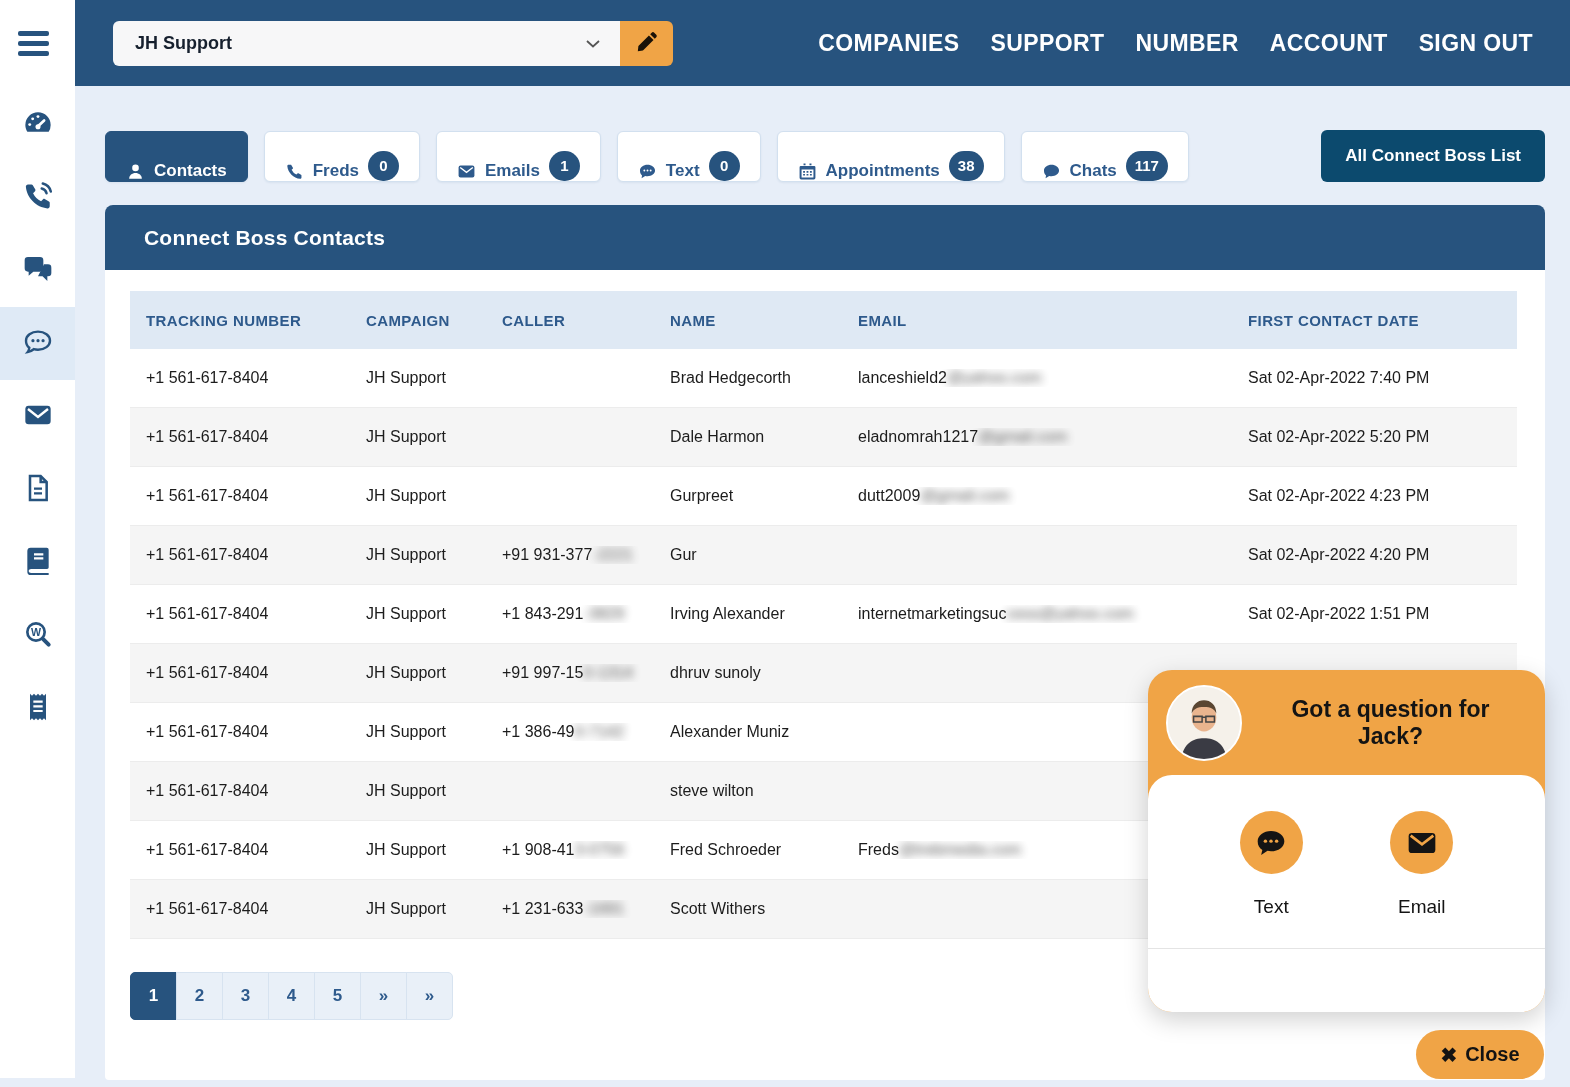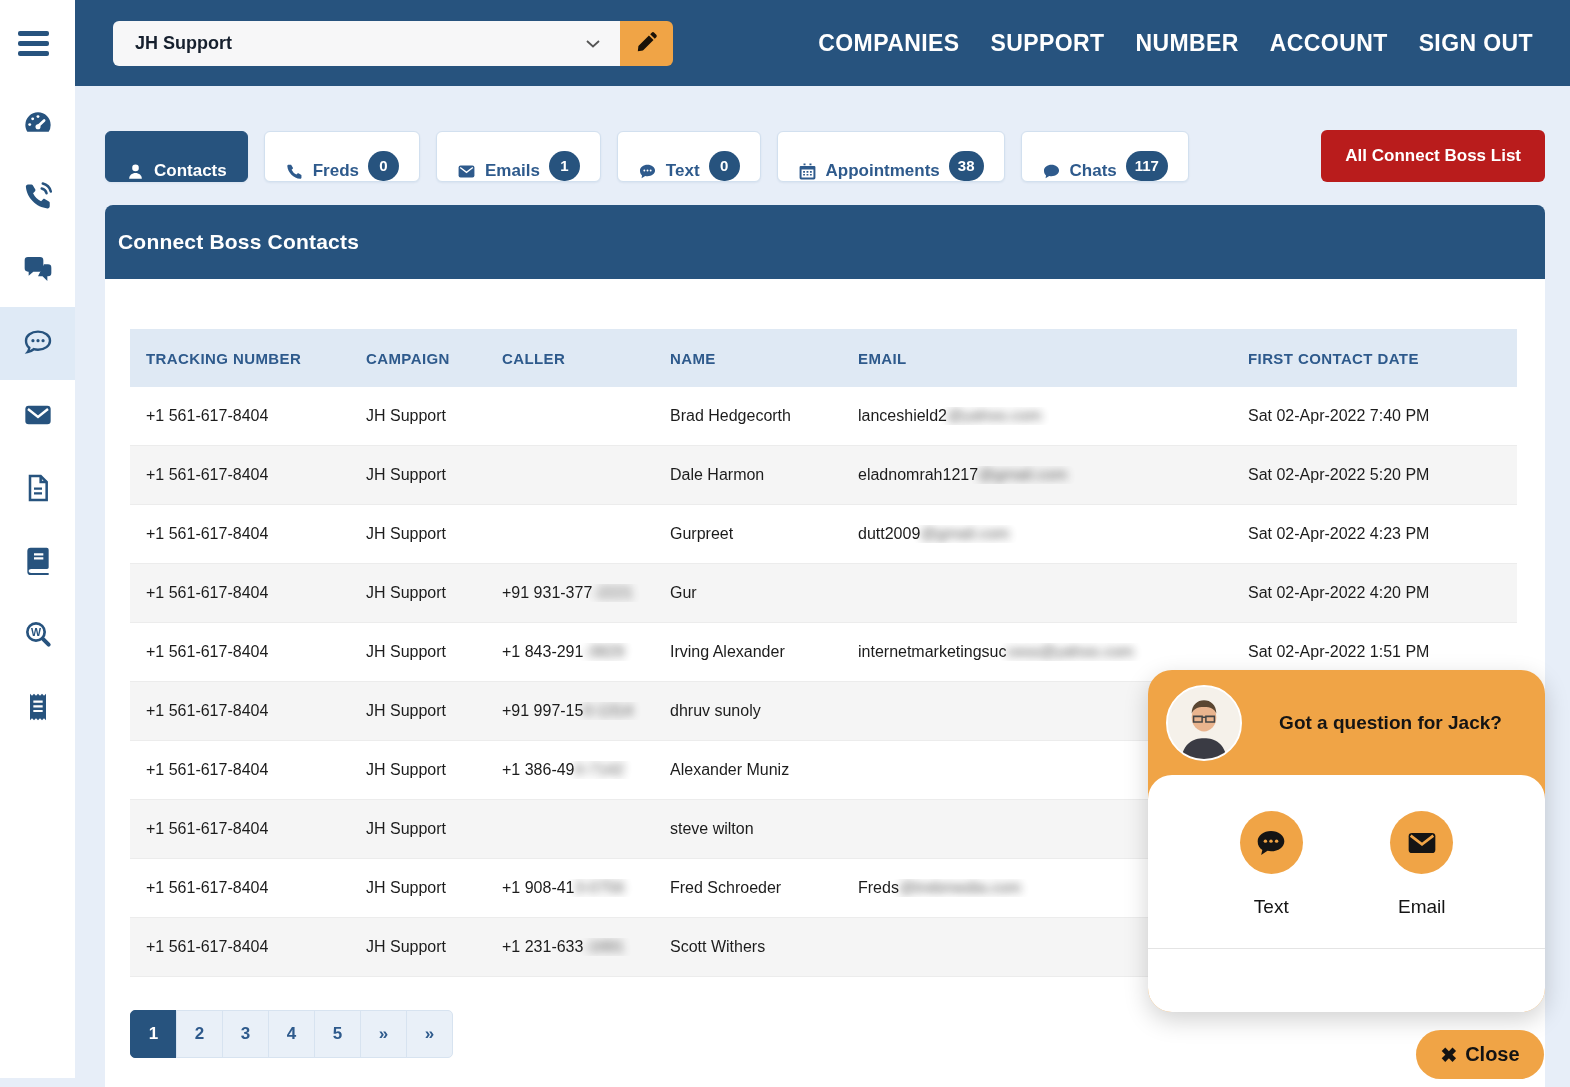--- a/index.html
+++ b/index.html
@@ -58,32 +58,32 @@
     box-shadow:0 1px 2px rgba(39,83,126,.08);
   }
   .tab svg { width:19px; height:19px; fill:#2E5A8C; }
   .tab.active { background:#27537E; border-color:#27537E; color:#ffffff; }
   .tab.active svg { fill:#ffffff; }
   .badge {
     background:#27537E; color:#fff; min-width:31px; height:30px; border-radius:16px;
     display:flex; align-items:center; justify-content:center; font-size:15px; font-weight:700; padding:0 9px;
   }
   .all-list-btn {
-    margin-left:auto; height:52px; background:#b91c1c; color:#fff; border:none; border-radius:6px;
+    margin-left:auto; height:52px; background:#0c4a6e; color:#fff; border:none; border-radius:6px;
     font-family:"Liberation Sans",sans-serif; font-size:17px; font-weight:700; padding:3px 24px; cursor:pointer;
   }
 
   
   .panel { margin-top:23px; width:1440px; }
   .panel-header {
-    height:74px; background:#27537E; border-radius:8px 8px 0 0;
-    display:flex; align-items:center; padding-left:13px;
+    height:65px; background:#27537E; border-radius:8px 8px 0 0;
+    display:flex; align-items:center; padding-left:39px;
     color:#ffffff; font-size:21px; font-weight:700; letter-spacing:.2px;
   }
-  .panel-body { background:#ffffff; border-radius:0 0 4px 4px; padding:50px 28px 38px 25px; min-height:810px; }
+  .panel-body { background:#ffffff; border-radius:0 0 4px 4px; padding:21px 28px 38px 25px; min-height:810px; }
 
   
   .tbl { width:1387px; }
   .trow, .thead {
     display:grid;
     grid-template-columns:220px 136px 168px 188px 390px 1fr;
     align-items:center;
   }
   .thead { height:58px; background:#DFE9F4; color:#2E5A8C; font-size:15px; font-weight:700; letter-spacing:.4px; }
   .trow { height:59px; border-bottom:1px solid #ECECEC; font-size:16px; color:#1c1c1c; }
@@ -106,21 +106,21 @@
   .chat-widget {
     position:absolute; left:1148px; top:670px; width:397px; height:342px;
     background:#F0A446; border-radius:24px; z-index:20;
     box-shadow:0 8px 24px rgba(0,0,0,.18);
   }
   .cw-header { height:105px; display:flex; align-items:center; padding:0 18px; gap:16px; }
   .cw-avatar {
     width:76px; height:76px; border-radius:50%; background:#F5F1EA; overflow:hidden; flex:0 0 auto;
     border:2px solid #fff;
   }
-  .cw-title { flex:1; text-align:center; font-size:19px; font-weight:600; color:#141414; padding-right:4px; }
+  .cw-title { flex:1; text-align:center; font-size:23px; font-weight:600; color:#141414; padding-right:4px; }
   .cw-body { height:237px; background:#ffffff; border-radius:24px; }
   .cw-actions { display:flex; justify-content:space-around; padding:36px 48px 0; }
   .cw-action { display:flex; flex-direction:column; align-items:center; cursor:pointer; }
   .cw-circle {
     width:63px; height:63px; border-radius:50%; background:#F0A446;
     display:flex; align-items:center; justify-content:center;
   }
   .cw-circle svg { width:32px; height:32px; fill:#141414; }
   .cw-action-label { margin-top:22px; font-size:19px; color:#141414; }
   .cw-divider { margin-top:30px; border-top:1px solid #E4E4E4; }

